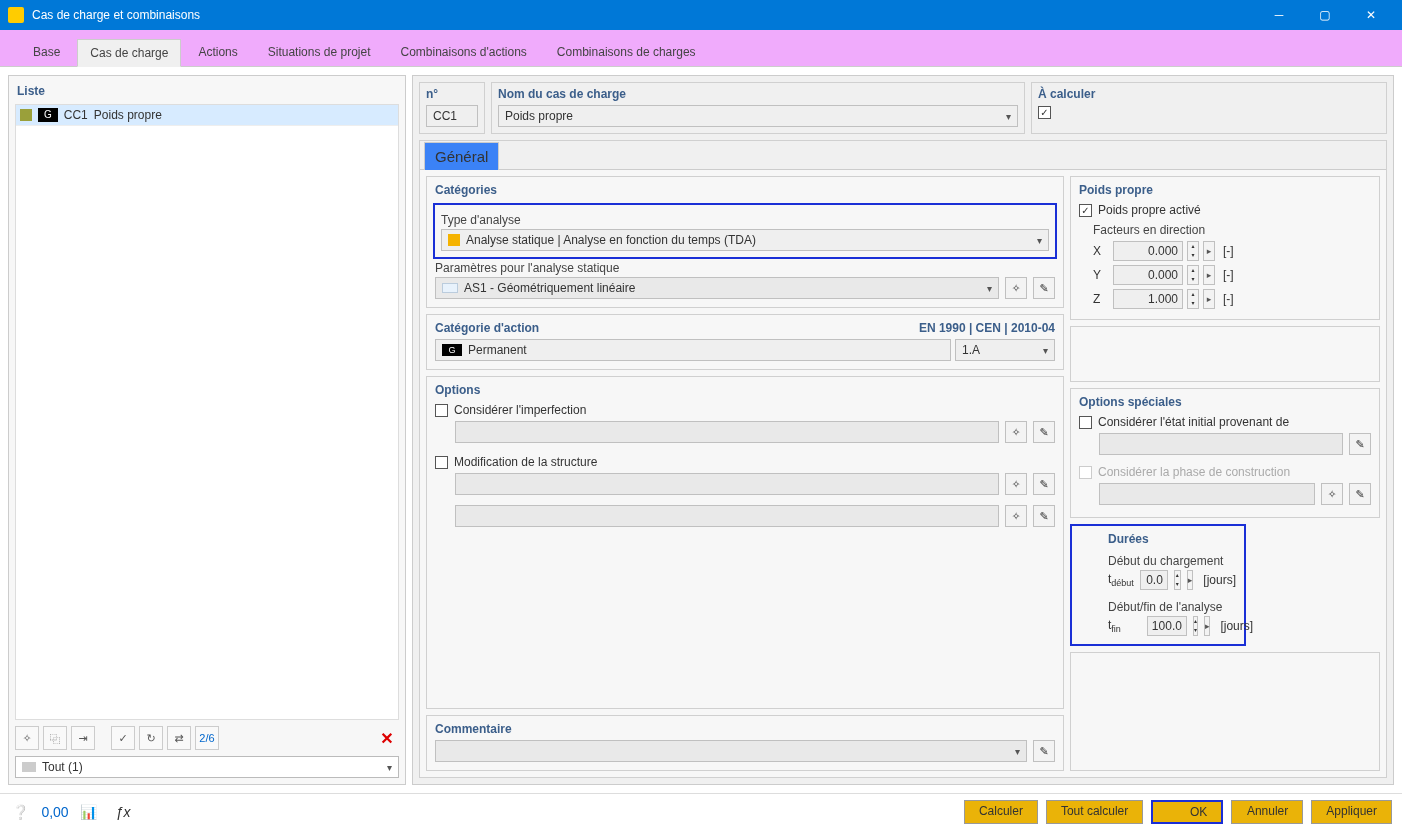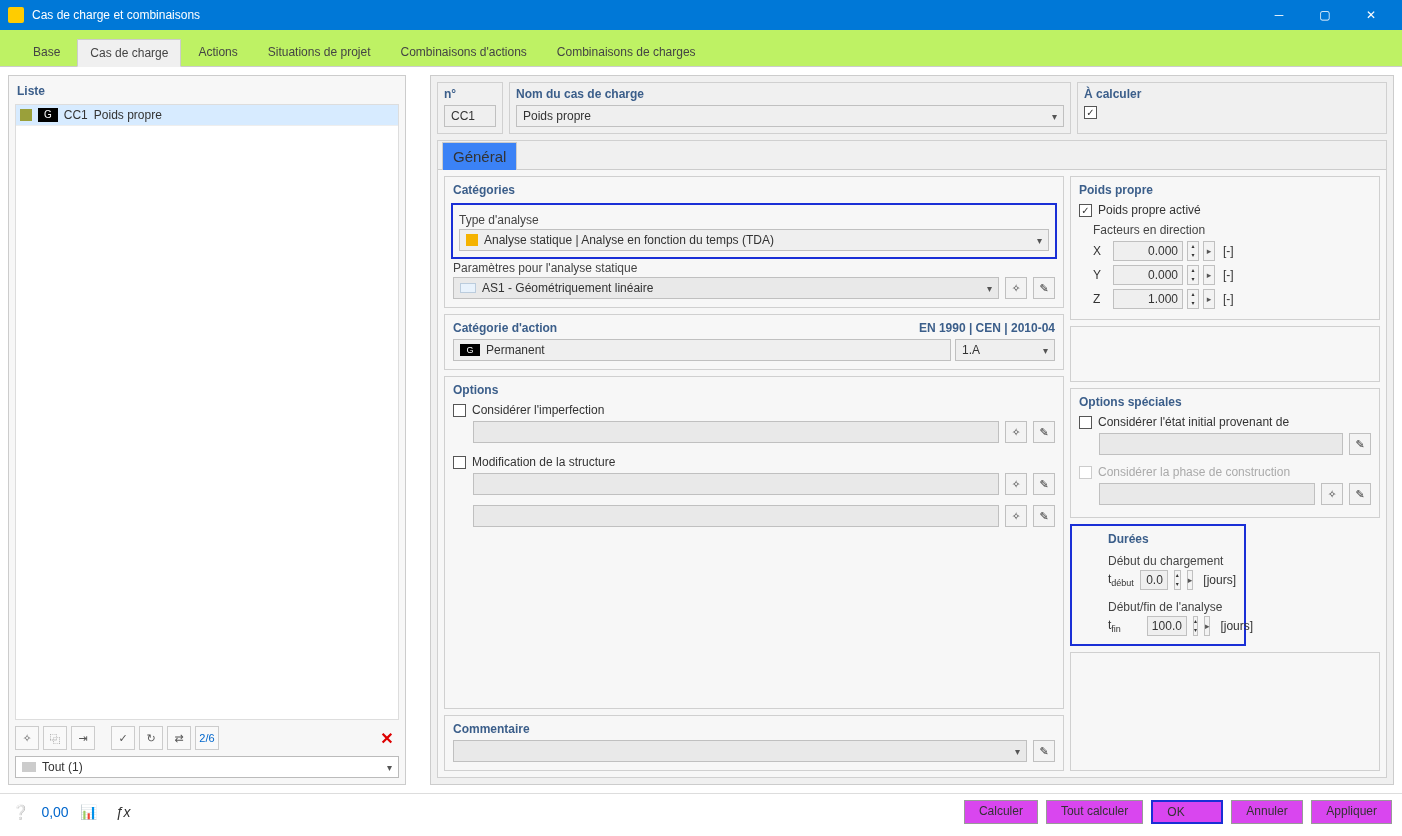--- a/index.html
+++ b/index.html
@@ -3,46 +3,46 @@
 <meta charset="utf-8">
 <style>
   * { box-sizing: border-box; font-family: "Segoe UI", Tahoma, sans-serif; }
   body { margin: 0; background: #fff; font-size: 12px; color: #333; }
   .titlebar { background: #0078d7; color: #fff; height: 30px; display: flex; align-items: center; padding: 0 8px; }
   .titlebar .icon { width: 16px; height: 16px; background: #ffcc00; border-radius: 2px; margin-right: 8px; display:inline-block;}
   .titlebar .title { flex: 1; font-size: 12px; }
   .winbtns { display: flex; }
   .winbtn { width: 46px; height: 30px; display: flex; align-items: center; justify-content: center; color: #fff; }
 
-  .tabs-main { display: flex; border-bottom: 1px solid #ccc; padding: 8px 8px 0 20px; background: #bef264;}
+  .tabs-main { display: flex; border-bottom: 1px solid #ccc; padding: 8px 8px 0 20px; background: #f0abfc;}
   .tab-main { padding: 6px 12px 6px 12px; border: 1px solid transparent; border-bottom: none; cursor: pointer; color: #444; margin-right: 4px;}
   .tab-main.active { background: #f0f0f0; border: 1px solid #ccc; border-bottom: 1px solid #f0f0f0; position: relative; top: 1px; }
 
-  .body { display: flex; padding: 8px; gap: 24px; }
+  .body { display: flex; padding: 8px; gap: 6px; }
   .left-pane { width: 398px; border: 1px solid #ccc; background: #f7f7f7; padding: 6px; display: flex; flex-direction: column; height: 710px;}
   .left-header { font-weight: bold; color: #3b5e8a; padding: 2px 0 6px 2px; }
   .list { background: #fff; flex: 1; border: 1px solid #ddd; }
   .list-row { display: flex; align-items: center; padding: 3px 4px; background: #d7ebff; border-bottom: 1px solid #eee; gap: 6px;}
   .swatch-olive { width: 12px; height: 12px; background: #9aa03a; display:inline-block;}
   .badge-g { background: #000; color:#fff; padding: 0 6px; font-size: 10px; display:inline-block; line-height:14px;}
   .left-toolbar { display:flex; gap: 4px; padding-top:6px; align-items:center;}
   .tbtn { width: 24px; height: 24px; border: 1px solid #ccc; background: #f9f9f9; display:flex; align-items:center; justify-content:center; font-size:11px; color:#555;}
   .tbtn.red { color: #d00; font-weight:bold; border:none; background:transparent; font-size:16px; margin-left:auto;}
   .left-filter { margin-top:6px;}
   .combo { display:flex; align-items:center; border:1px solid #bbb; background:#fff; padding:2px 6px; height:22px; width:100%; position:relative;}
   .combo .swatch-gray{ width:14px; height:10px; background:#ccc; margin-right:6px;}
   .combo .caret { margin-left:auto; }
 
   .right-pane { flex:1; border:1px solid #ccc; background:#f0f0f0; padding:6px; display:flex; flex-direction:column; gap:6px; height:710px; overflow:hidden;}
   .header-row { display:flex; gap:6px; }
   .box { border:1px solid #d0d0d0; background:#f0f0f0; }
   .lbl-head { font-weight:bold; color:#3b5e8a; padding:0 0 4px 0;}
   .n-box { width:66px; padding:4px 6px 6px 6px;}
   .nom-box { flex:1; padding:4px 6px 6px 6px;}
-  .calc-box { width:310px; padding:4px 6px 6px 6px;}
+  .calc-box { width:356px; padding:4px 6px 6px 6px;}
   .input-like { background:#efefef; border:1px solid #c0c0c0; height:22px; display:flex; align-items:center; padding:0 6px;}
   .combo-wide { background:#efefef; border:1px solid #c0c0c0; height:22px; display:flex; align-items:center; padding:0 6px; width:100%;}
   .combo-wide .caret { margin-left:auto;}
   .checkbox { width:13px; height:13px; border:1px solid #555; display:inline-flex; align-items:center; justify-content:center; font-size:10px; background:#fff;}
 
   .inner-tabs { display:flex; border-bottom:1px solid #ccc; background:#f0f0f0; padding:0 4px;}
   .inner-tab { padding:5px 10px; border:1px solid #ccc; border-bottom:none; background:#3b82f6; font-size:15px; position:relative; top:1px;}
 
   .content-cols { display:flex; gap:6px; flex:1; overflow:auto;}
   .col-main { flex:1; display:flex; flex-direction:column; gap:6px;}
@@ -74,21 +74,21 @@
   .play { width:12px; height:20px; border:1px solid #c0c0c0; background:#f3f3f3; font-size:8px; display:flex; align-items:center; justify-content:center;}
   .unit { padding-left:4px;}
   .factor-row { display:flex; align-items:center; gap:4px; padding:2px 0 2px 14px;}
   .factor-row .lab { width:16px;}
   .sub { font-size:9px; vertical-align:sub;}
 
   .footer { display:flex; align-items:center; padding:6px 10px; border-top:1px solid #ddd; gap:6px;}
   .footer .left-icons { display:flex; gap:12px;}
   .ficon { width:22px; height:22px; display:flex; align-items:center; justify-content:center; font-size:14px;}
   .footer-btns { margin-left:auto; display:flex; gap:8px;}
-  .btn { border:1px solid #999; background:#d946ef; padding:3px 14px; min-width:72px; text-align:left; cursor:pointer;}
+  .btn { border:1px solid #999; background:#eab308; padding:3px 14px; min-width:72px; text-align:right; cursor:pointer;}
   .btn.primary { border:2px solid #1a2fd6; }
   .caret::after { content:"▾"; color:#555; font-size:10px;}
   .caret-r::after { content:"▸"; color:#555; font-size:9px;}
 </style>
 </head>
 <body>
 
 <div class="titlebar">
   <span class="icon"></span>
   <span class="title">Cas de charge et combinaisons</span>

